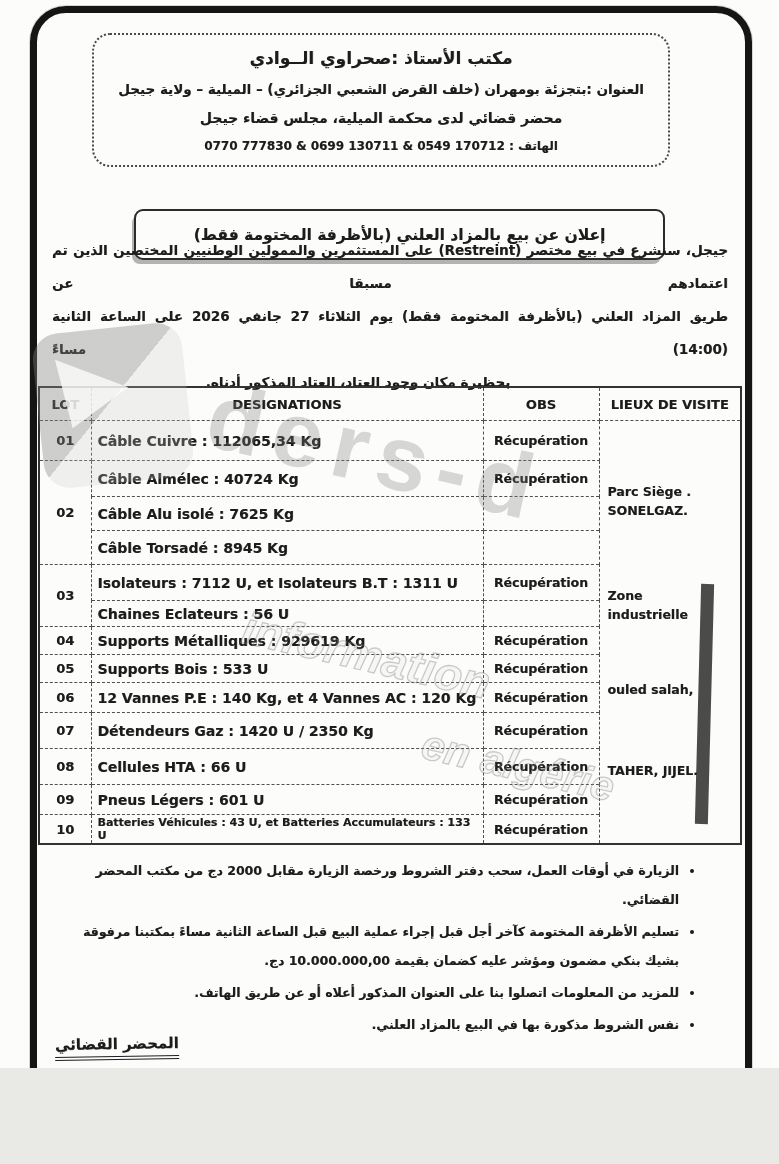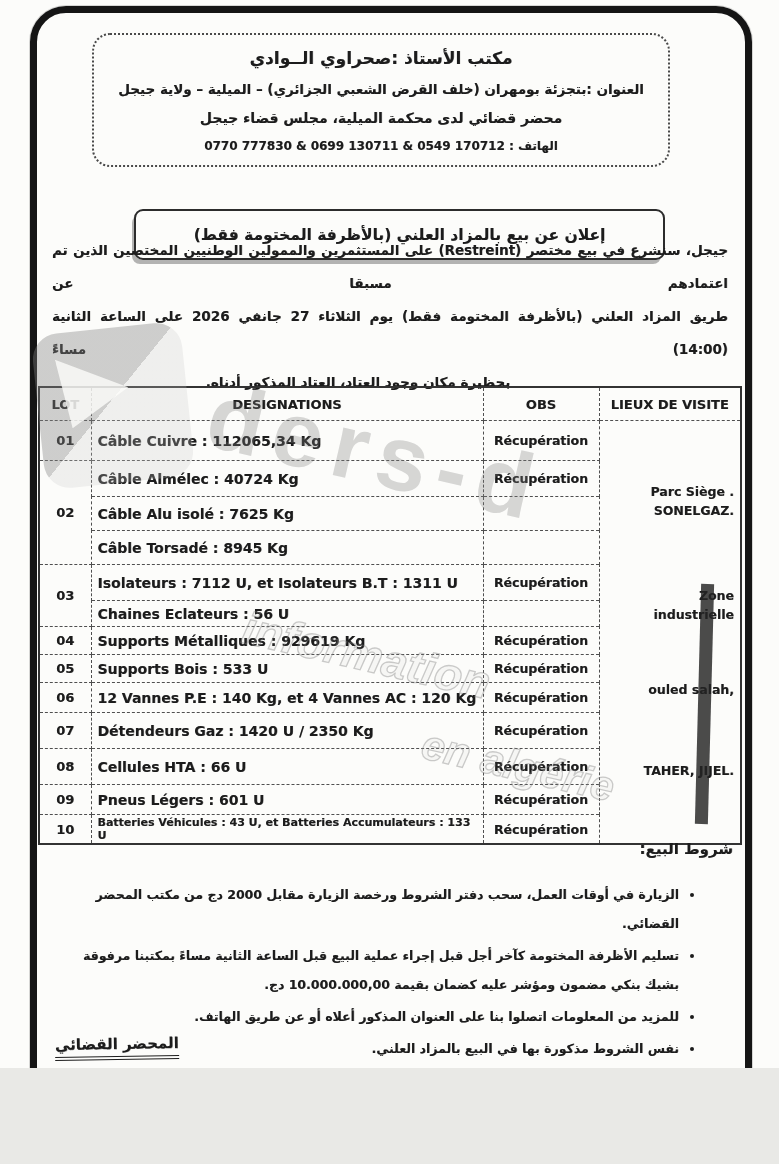--- a/index.html
+++ b/index.html
@@ -60,21 +60,21 @@
     border:1px dashed #4f4f4f;padding:1px 6px;vertical-align:middle;
     overflow:hidden;
   }
   table.lots{border:2px solid #333;}
   th.h{font-size:13px;font-weight:bold;text-align:center;height:30px;border-bottom:2px solid #3a3a3a;}
   td.lot{font-size:13px;font-weight:bold;text-align:center;}
   td.des{font-size:14px;font-weight:bold;text-align:left;}
   td.des.small{font-size:11px;}
   td.obs{font-size:12.5px;font-weight:bold;text-align:center;}
   td.lieux{font-size:12.5px;font-weight:bold;text-align:left;vertical-align:top;padding-top:168px;}
-  td.lieux .blk{margin:0 0 2px 2px;line-height:17px;text-align:right;}
+  td.lieux .blk{margin:0 0 2px 2px;line-height:17px;}
   td.lieux .gap1{margin-top:68px;}
   td.lieux .gap2{margin-top:58px;}
   td.lieux .gap3{margin-top:64px;}
   
   .conditions{
     position:absolute;left:55px;top:840px;width:678px;z-index:4;
     direction:rtl;
   }
   .cond-head{font-size:15px;font-weight:bold;margin-bottom:22px;}
   .cond-list{margin:16px;padding:0 38px 0 0;list-style:disc;}
@@ -236,21 +236,20 @@
     </tr>
     <tr style="height:26px">
       <td class="lot ink">10</td>
       <td class="des small ink">Batteries Véhicules : 43 U, et Batteries Accumulateurs : 133 U</td>
       <td class="obs ink">Récupération</td>
     </tr>
   </tbody>
     </table>
 
   <div class="conditions">
-    <div class="cond-head ink">شروط البيع:</div>
     <ul class="cond-list">
       <li class="ink">الزيارة في أوقات العمل، سحب دفتر الشروط ورخصة الزيارة مقابل 2000 دج من مكتب المحضر القضائي.</li>
       <li class="ink">تسليم الأظرفة المختومة كآخر أجل قبل إجراء عملية البيع قبل الساعة الثانية مساءً بمكتبنا مرفوقة بشيك بنكي مضمون ومؤشر عليه كضمان بقيمة 10.000.000,00 دج.</li>
       <li class="ink">للمزيد من المعلومات اتصلوا بنا على العنوان المذكور أعلاه أو عن طريق الهاتف.</li>
       <li class="ink">نفس الشروط مذكورة بها في البيع بالمزاد العلني.</li>
     </ul>
   </div>
 
   <div class="signature ink">المحضر القضائي</div>
 

